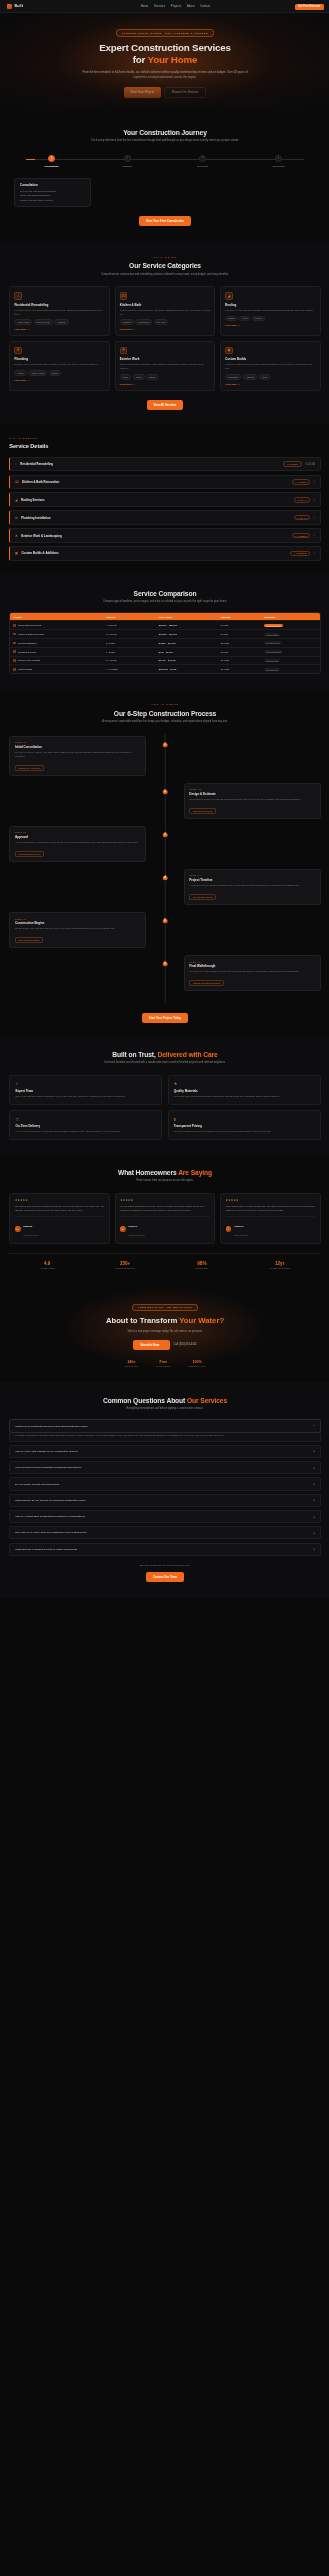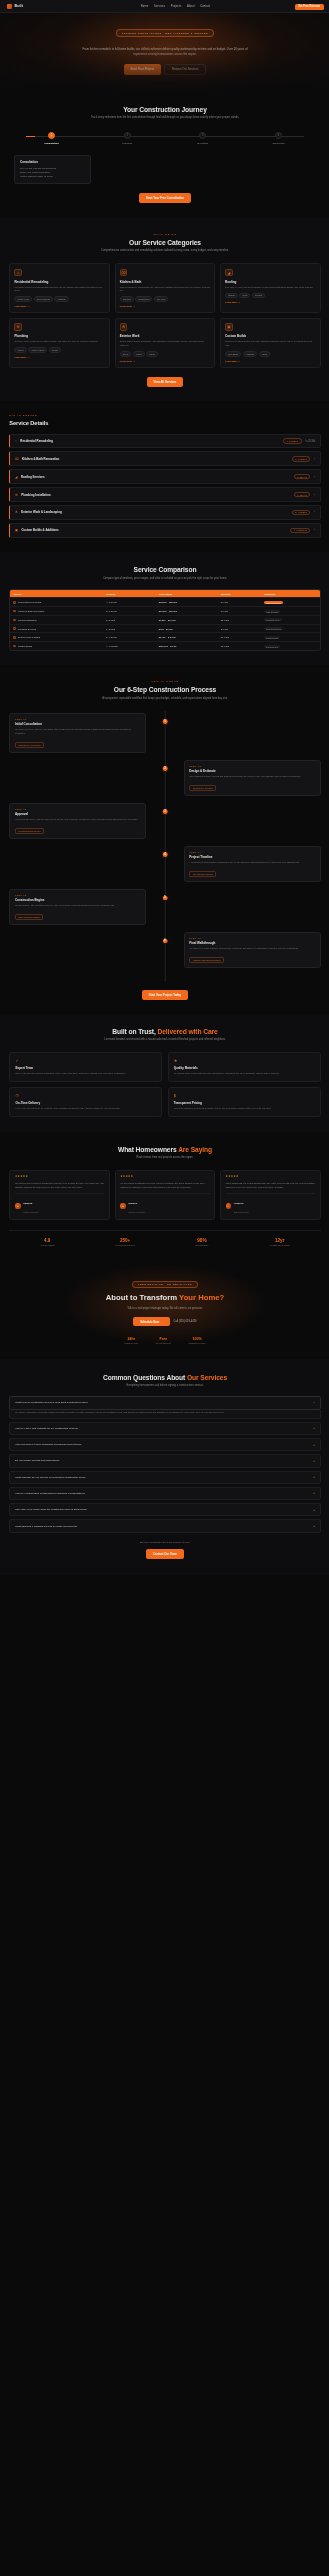--- a/index.html
+++ b/index.html
@@ -229,20 +229,24 @@
     <span>Services</span>
     <span>Projects</span>
     <span>About</span>
     <span>Contact</span>
   </div>
   <button class="nav-cta">Get Free Estimate</button>
 </div>
 
 <section class="hero">
   <div class="pill">TRUSTED CONTRACTORS  ·  EST. LICENSED &amp; INSURED</div>
+  <h1>
+    <span>Expert Construction Services</span><br>
+    <span>for </span><span class="accent">Your Home</span>
+  </h1>
   <p>From kitchen remodels to full-home builds, our skilled craftsmen deliver quality workmanship on time and on budget. Over 20 years of experience serving homeowners across the region.</p>
   <div class="hero-btns">
     <button class="btn-primary">Start Your Project</button>
     <button class="btn-ghost">Browse Our Services</button>
   </div>
 </section>
 
 <section class="journey">
   <h2 class="sec-title">Your Construction Journey</h2>
   <p class="sec-sub">Track every milestone from the first consultation through final walkthrough so you always know exactly where your project stands.</p>
@@ -644,21 +648,21 @@
     <div class="stat">
       <div class="v">12yr</div>
       <div class="l">Average Crew Tenure</div>
     </div>
   </div>
 </section>
 
 <section class="cta">
   <div class="pill">FREE ESTIMATE · NO OBLIGATION</div>
   <h2>
-    <span>About to Transform </span><span class="accent">Your Home?</span>
+    <span>About to Transform </span><span class="accent">Your Water?</span>
   </h2>
   <p>Talk to a real project manager today. No call centers, no pressure.</p>
   <div class="cta-row">
     <button class="btn-primary">Schedule Now →</button>
     <span style="font-size:2.6px;color:#b6b2ad">Call (555) 019-4420</span>
   </div>
   <div class="cta-stats">
     <div>
       <div class="v">24hr</div>
       <div class="l">Response Time</div>

